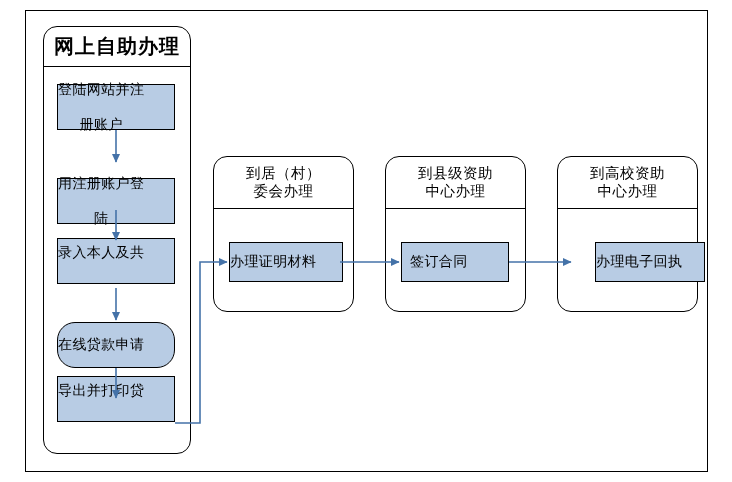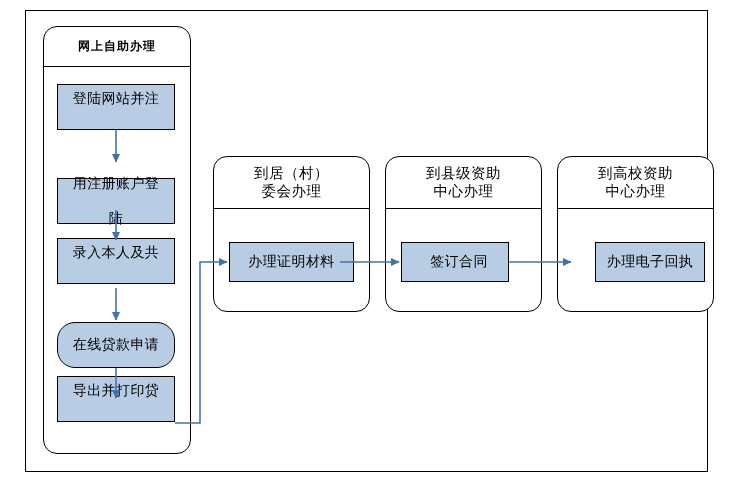--- a/index.html
+++ b/index.html
@@ -60,29 +60,29 @@
   
   .panel-main {
     left: 43px;
     top: 26px;
     width: 148px;
     height: 428px;
   }
   .panel-main .panel-header {
     top: 0;
     height: 40px;
-    font-size: 12px;
+    font-size: 20px;
     font-weight: bold;
     letter-spacing: 1px;
   }
 
   
   .panel-sub {
     top: 156px;
-    width: 157px;
+    width: 141px;
     height: 156px;
   }
   .panel-sub .panel-header {
     top: 0;
     height: 52px;
     font-size: 14.5px;
     font-weight: normal;
     letter-spacing: 0.5px;
   }
   .panel-sub .panel-header span { display: block; white-space: nowrap; }
@@ -95,21 +95,21 @@
   .pbox {
     position: absolute;
     box-sizing: border-box;
     background: #b8cce4;
     border: 1.5px solid #000000;
     color: #000000;
     font-size: 14px;
     line-height: 1.25;
     display: flex;
     align-items: center;
-    justify-content: center;
+    justify-content: flex-start;
     text-align: center;
     letter-spacing: 0.4px;
   }
   .pbox span { display: block; }
 
   
   .lbox {
     left: 57px;
     width: 118px;
     height: 46px;
@@ -118,21 +118,21 @@
   #box-login    { top: 178px; }
   #box-info     { top: 238px; }
   #box-apply    { top: 322px; border-radius: 18px; }
   #box-print    { top: 376px; }
 
   
   .rbox {
     top: 242px;
     height: 40px;
   }
-  #box-cert     { left: 229px; width: 125px; }
+  #box-cert     { left: 229px; width: 114px; }
   #box-contract { left: 401px; width: 108px; padding-left: 8px; }
   #box-receipt  { left: 595px; width: 110px; }
 
   svg.connectors {
     position: absolute;
     left: 0; top: 0;
     width: 732px;
     height: 482px;
     pointer-events: none;
   }
@@ -146,20 +146,21 @@
 
   <div class="panel panel-main" id="panel-main">
     <div class="panel-header">
       <span>网上自助办理</span>
     </div>
   </div>
 
   <div class="pbox lbox" id="box-register">
     <span>
       <span>登陆网站并注</span><br>
+      <span>册账户</span>
     </span>
   </div>
 
   <div class="pbox lbox" id="box-login">
     <span>
       <span>用注册账户登</span><br>
       <span>陆</span>
     </span>
   </div>
 

